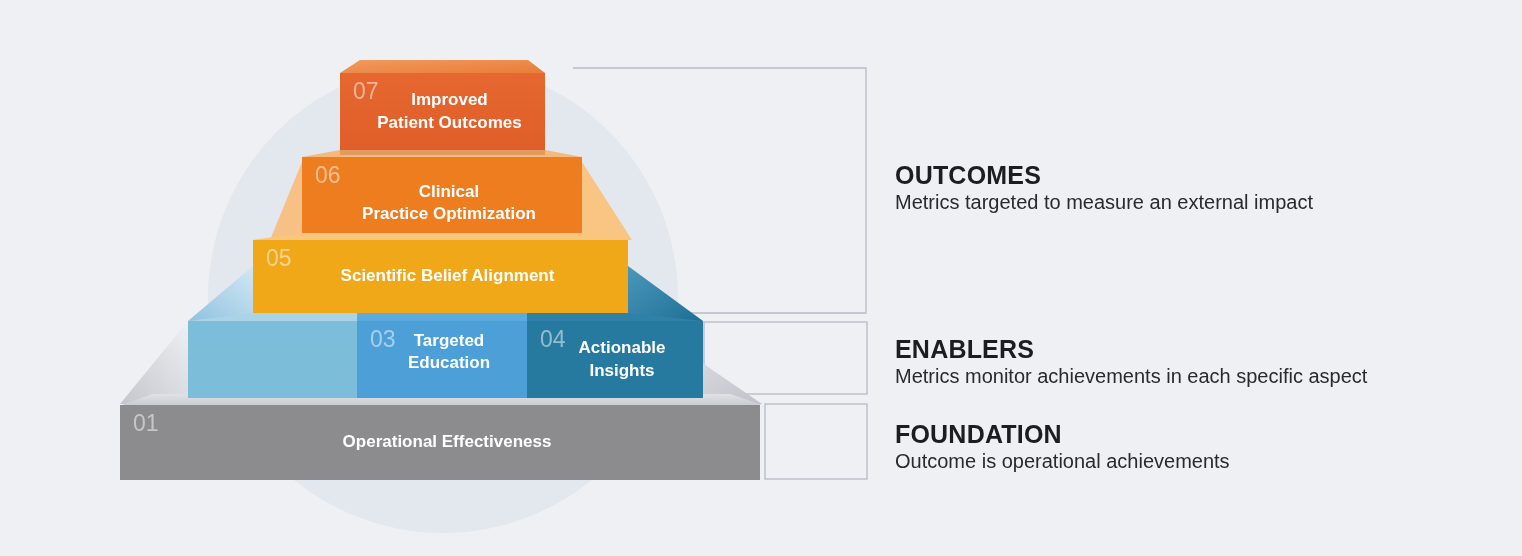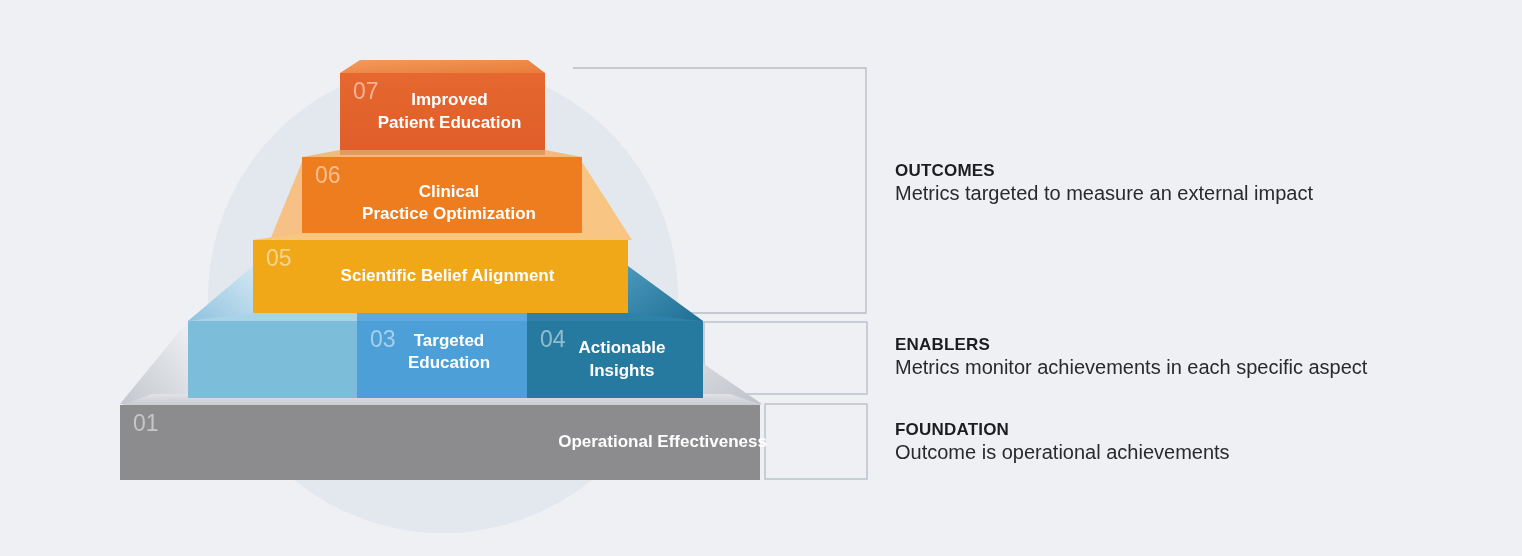--- a/index.html
+++ b/index.html
@@ -22,24 +22,24 @@
     position:absolute;left:13px;top:7px;
     font-size:23px;font-weight:400;color:rgba(255,255,255,0.5);
     line-height:1;
   }
   .b7{left:340px;top:73px;width:205px;height:77px;}
   .b6{left:302px;top:157px;width:280px;height:92px;}
   .b5{left:253px;top:240px;width:375px;height:73px;}
   .b2{left:188px;top:321px;width:169px;height:77px;}
   .b3{left:357px;top:321px;width:170px;height:62px;}
   .b4{left:527px;top:321px;width:176px;height:77px;}
-  .b1{left:120px;top:405px;width:640px;height:75px;justify-content:flex-end;}
+  .b1{left:120px;top:405px;width:640px;height:75px;}
   
   .note{position:absolute;left:895px;width:560px;}
-  .note .title{font-size:17px;font-weight:bold;color:#1d1d1f;letter-spacing:.2px;}
+  .note .title{font-size:25px;font-weight:bold;color:#1d1d1f;letter-spacing:.2px;}
   .note .desc{font-size:20px;font-weight:400;color:#2a2a2c;margin-top:1px;}
   .note-outcomes{top:161px;}
   .note-enablers{top:335px;}
   .note-foundation{top:420px;}
 </style>
 </head>
 <body>
 
 <div class="stage">
 
@@ -107,21 +107,21 @@
     <rect x="340" y="150" width="205" height="5" fill="rgba(166,62,8,0.25)"></rect>
     <rect x="302" y="157" width="280" height="76" fill="#ee7d1f"></rect>
 
     <polygon points="340,73 360,60 528,60 545,73" fill="url(#gTop7)"></polygon>
     <rect x="340" y="73" width="205" height="77" fill="url(#gFace7)"></rect>
   </svg>
 
   <div class="block b7">
     <span class="num">07</span>
     <span>Improved
-Patient Education</span>
+Patient Outcomes</span>
   </div>
   <div class="block b6">
     <span class="num">06</span>
     <span>Clinical
 Practice Optimization</span>
   </div>
   <div class="block b5">
     <span class="num">05</span>
     <span>Scientific Belief Alignment</span>
   </div>

